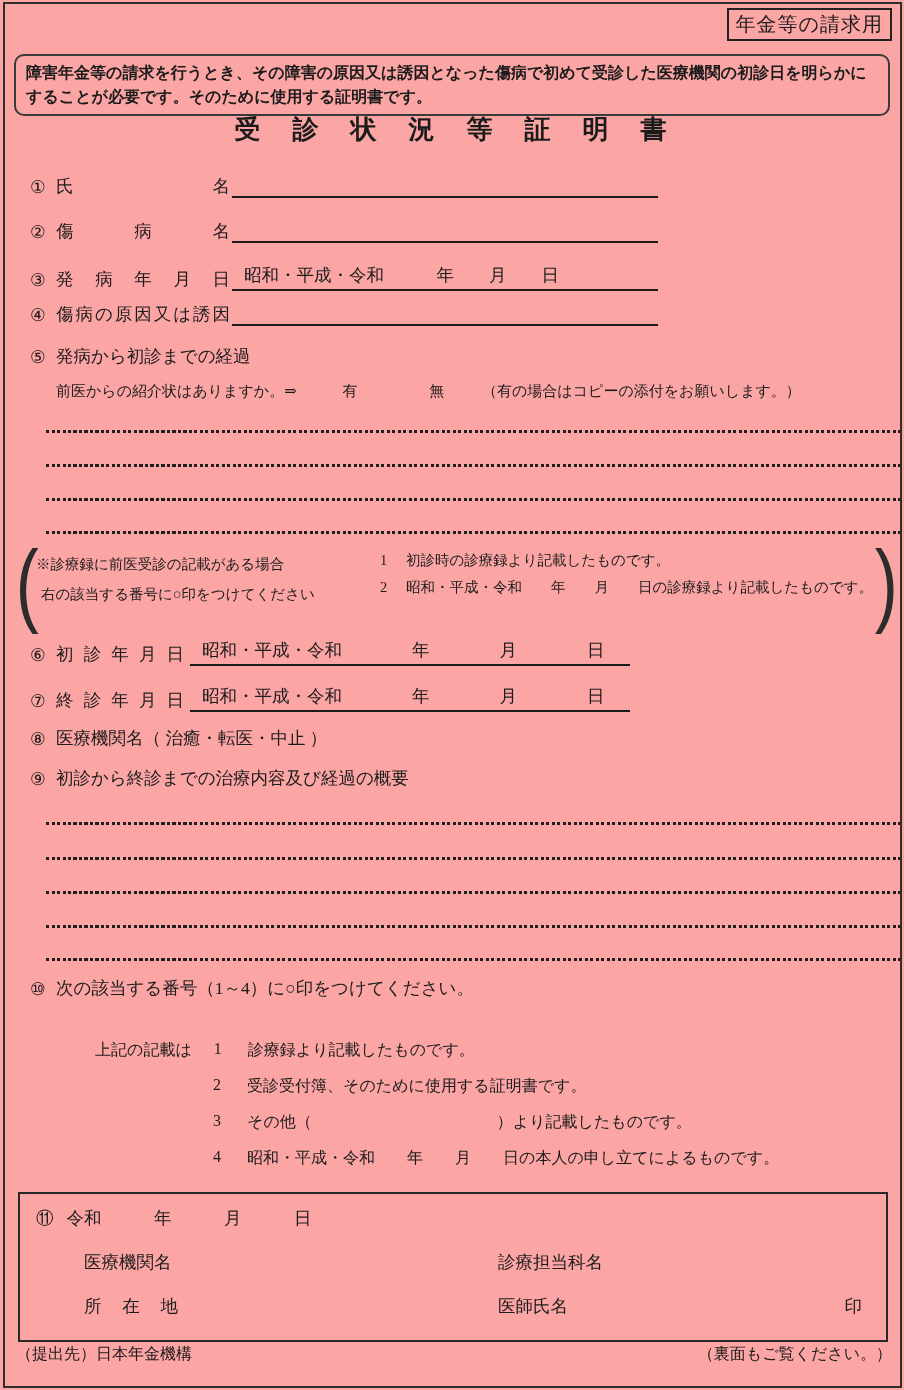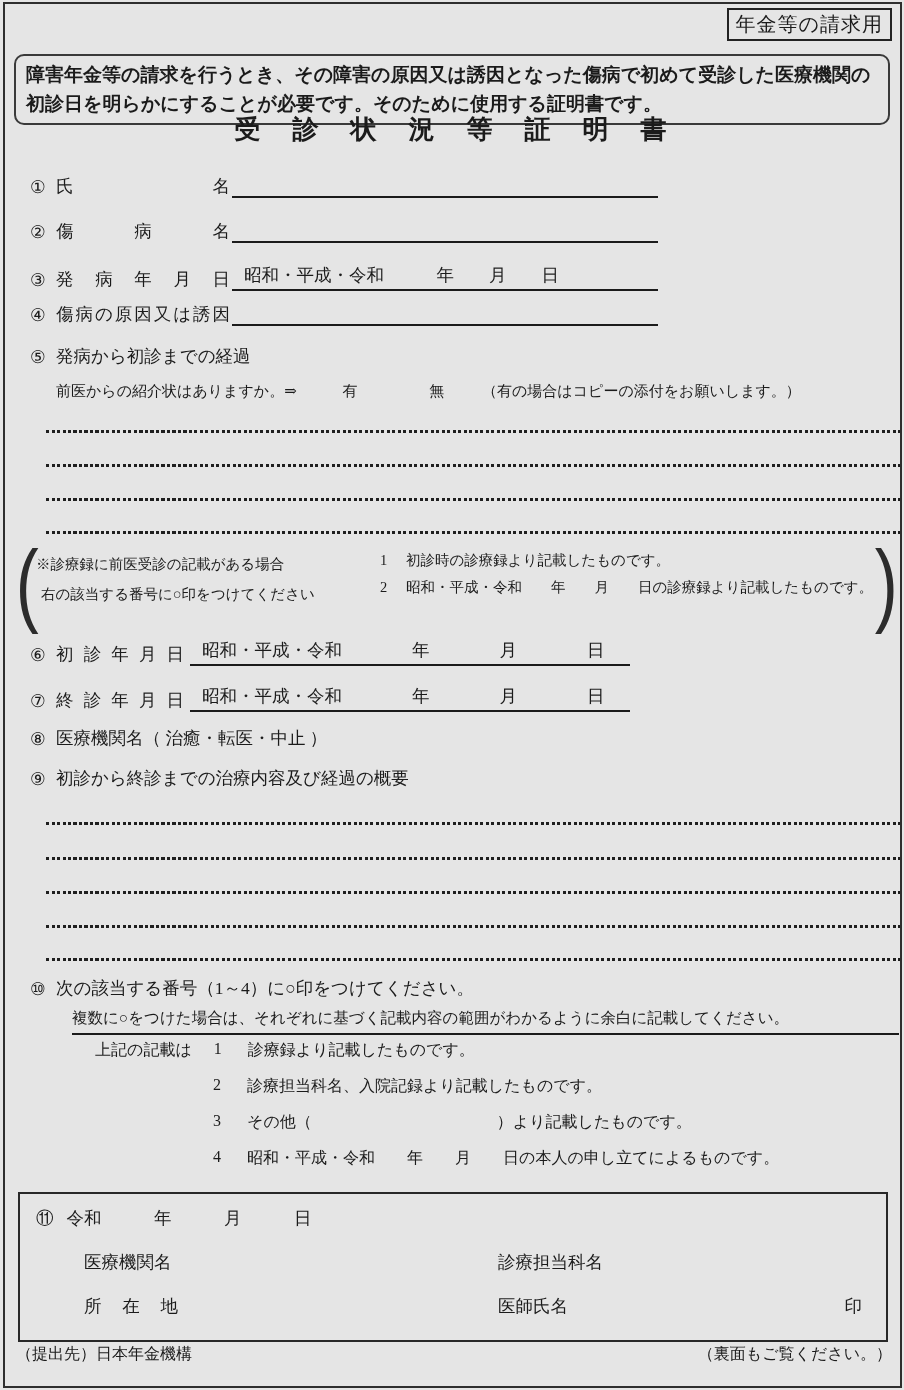--- a/index.html
+++ b/index.html
@@ -1,23 +1,23 @@
 <!DOCTYPE html>
 <html><head>
 <meta charset="utf-8">
 <style>
   html,body{margin:0;padding:0;background:#ffffff;}
   .page{
-    position:relative;width:904px;height:1390px;background:#e5e5e5;
+    position:relative;width:904px;height:1390px;background:#fca5a5;
     font-family:"Liberation Serif","DejaVu Serif",serif;
     color:#1b1b1b;overflow:hidden;
   }
   .frame{position:absolute;left:3px;top:2px;right:2px;bottom:2px;border:2px solid #2e2e2e;}
   .tagbox{position:absolute;top:8px;right:12px;border:2px solid #222;padding:1px 7px;font-size:20px;letter-spacing:1px;}
-  .intro{position:absolute;top:54px;left:14px;right:14px;border:2px solid #3a3a3a;border-radius:10px;padding:5px 10px;font-size:19px;line-height:1.5;font-weight:600;}
+  .intro{position:absolute;top:54px;left:14px;right:14px;border:2px solid #3a3a3a;border-radius:10px;padding:5px 10px;font-size:16px;line-height:1.5;font-weight:600;}
   .title{position:absolute;top:112px;left:0;right:0;text-align:center;font-size:26px;letter-spacing:3px;font-weight:600;}
 
   .row{position:absolute;left:30px;display:flex;align-items:flex-end;white-space:nowrap;font-size:17.5px;}
   .num{display:inline-block;width:26px;flex:0 0 26px;}
   .lblA{display:inline-block;width:174px;text-align:justify;text-align-last:justify;margin-right:2px;}
   .lblB{display:inline-block;width:128px;text-align:justify;text-align-last:justify;margin-right:6px;}
   .uline{display:inline-block;border-bottom:2px solid #1b1b1b;padding:0 4px 2px 12px;}
   .w410{width:410px;} .w424{width:424px;}
 
   .subline{position:absolute;font-size:15px;white-space:nowrap;}
@@ -141,30 +141,29 @@
   <div class="dotline" style="top:822px"></div>
   <div class="dotline" style="top:857px"></div>
   <div class="dotline" style="top:891px"></div>
   <div class="dotline" style="top:925px"></div>
   <div class="dotline" style="top:958px"></div>
 
   <div class="row" style="top:976px">
     <span class="num">⑩</span>
     <span>次の該当する番号（1～4）に○印をつけてください。</span>
   </div>
-  <div class="warn" style="top:1008px">複数に○をつけた場合は、それぞれに基づく記載内容の範囲がわかるように余白に記載してください。</div>
 
   <div class="optrow" style="top:1040px;left:95px">
     <span>上記の記載は</span>
     <span class="onum" style="margin-left:22px">1</span>
     <span>診療録より記載したものです。</span>
   </div>
   <div class="optrow" style="top:1076px;left:213px">
     <span class="onum">2</span>
-    <span>診療担当科名、入院記録より記載したものです。</span>
+    <span>受診受付簿、そのために使用する証明書です。</span>
   </div>
   <div class="optrow" style="top:1112px;left:213px">
     <span class="onum">3</span>
     <span>その他（</span>
     <span class="gapbox"></span>
     <span>）より記載したものです。</span>
   </div>
   <div class="optrow" style="top:1148px;left:213px">
     <span class="onum">4</span>
     <span>昭和・平成・令和　　年　　月　　日の本人の申し立てによるものです。</span>

